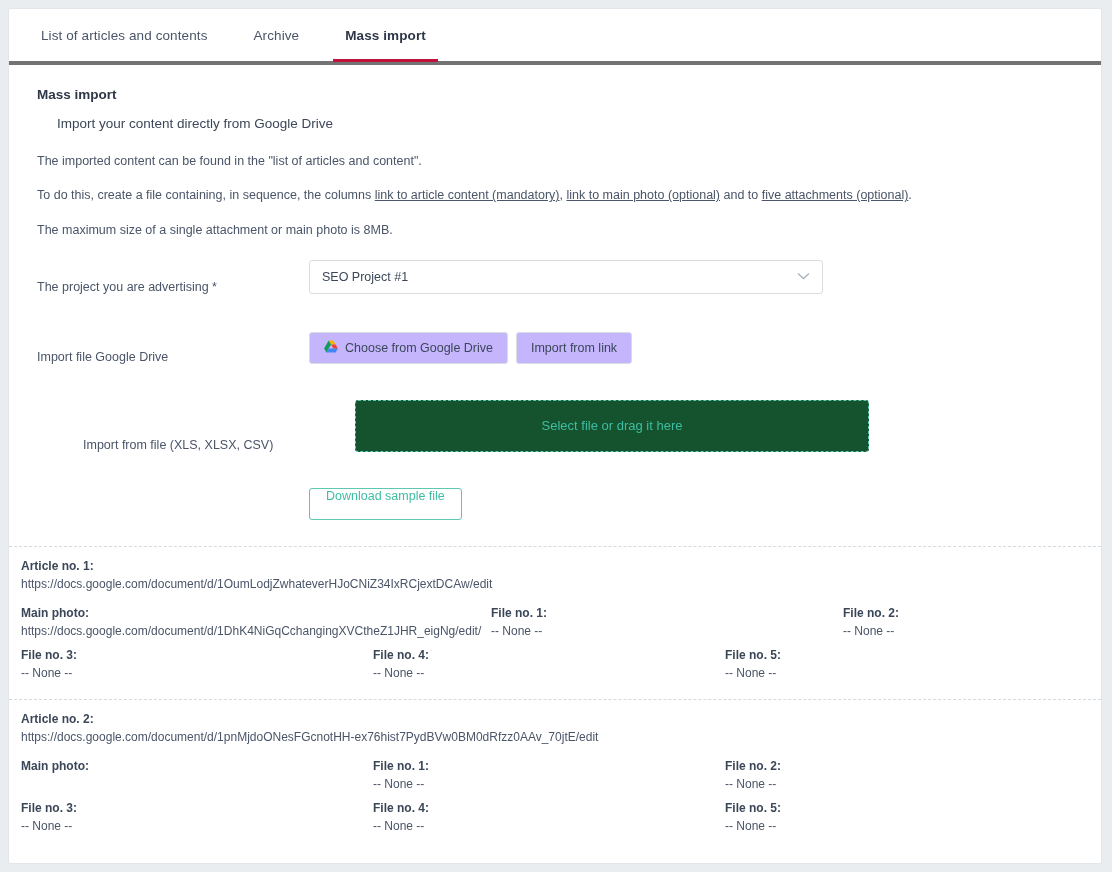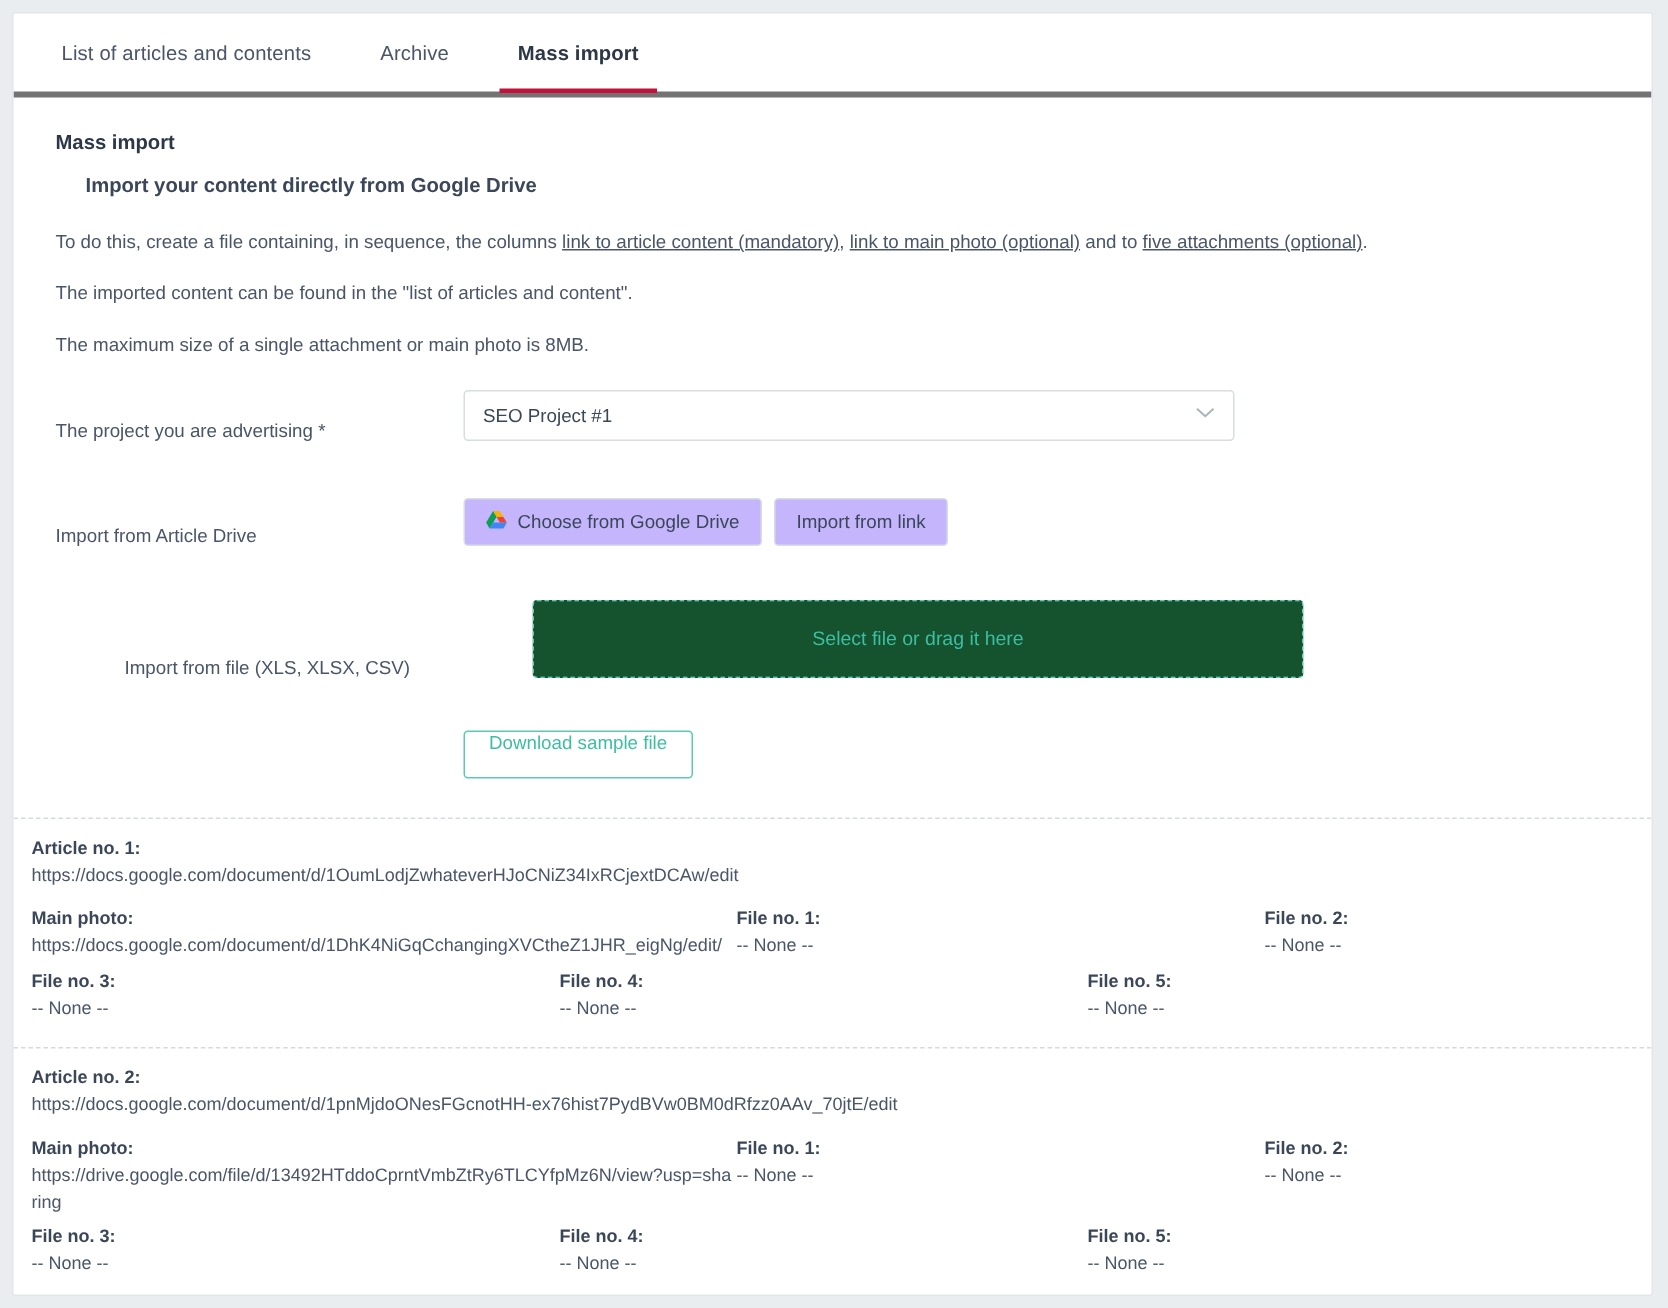--- a/index.html
+++ b/index.html
@@ -56,21 +56,21 @@
   .content { padding: 22px 28px 0 28px; }
 
   h1.section-title {
     font-size: 13.5px;
     font-weight: bold;
     color: #2d3748;
     margin: 0 0 14px 0;
   }
   .subtitle {
     font-size: 13.5px;
-    font-weight: bold;
+    font-weight: normal;
     color: #3b4758;
     margin: 0 0 22px 0;
     padding-left: 20px;
   }
   .para {
     font-size: 12.5px;
     color: #4a5568;
     margin: 0 0 18px 0;
     line-height: 1.3;
   }
@@ -206,39 +206,39 @@
       <div class="tab active">
         <span>Mass import</span>
       </div>
     </div>
 
     <div class="content">
 
       <h1 class="section-title">Mass import</h1>
       <div class="subtitle">Import your content directly from Google Drive</div>
 
+      <p class="para">The imported content can be found in the "list of articles and content".</p>
+
       <p class="para"><span>To do this, create a file containing, in sequence, the columns </span><a href="#">link to article content (mandatory)</a><span>, </span><a href="#">link to main photo (optional)</a><span> and to </span><a href="#">five attachments (optional)</a><span>.</span></p>
-
-      <p class="para">The imported content can be found in the "list of articles and content".</p>
       <p class="para">The maximum size of a single attachment or main photo is 8MB.</p>
 
       <div class="form-row row-project">
         <div class="form-label">The project you are advertising *</div>
         <div class="select-box">
           <span>SEO Project #1</span>
           <span class="chev">
             <svg width="13" height="8" viewBox="0 0 13 8">
                 <path d="M1 1.5 L6.5 6.5 L12 1.5" fill="none" stroke="#a9b2bd" stroke-width="1.3"></path>
               </svg>
           </span>
         </div>
       </div>
 
       <div class="form-row row-gdrive">
-        <div class="form-label">Import from Article Drive</div>
+        <div class="form-label">Import file Google Drive</div>
         <div class="btn-group">
           <button class="btn-plain">
             <span class="gdrive-ico">
               <svg width="14" height="13" viewBox="0 0 14 13">
                 <path d="M4.7 0.6 L9.3 0.6 L11.6 4.6 L7 4.6 Z" fill="#f4b400"></path>
                 <path d="M4.7 0.6 L7 4.6 L2.4 12.4 L0.1 8.4 Z" fill="#0f9d58"></path>
                 <path d="M2.4 12.4 L11.6 12.4 L13.9 8.4 L4.7 8.4 Z" fill="#4285f4"></path>
                 <path d="M7 4.6 L11.6 4.6 L13.9 8.4 L9.3 8.4 Z" fill="#ea4335"></path>
               </svg>
             </span>
@@ -307,21 +307,20 @@
       <div class="divider"></div>
 
       <div class="article-block">
         <div class="full-row">
           <div class="field-label">Article no. 2:</div>
           <div class="field-value">https://docs.google.com/document/d/1pnMjdoONesFGcnotHH-ex76hist7PydBVw0BM0dRfzz0AAv_70jtE/edit</div>
         </div>
         <div class="tri-row">
           <div class="tri-col overlap-host">
             <div class="field-label">Main photo:</div>
-            <div class="field-value">https://drive.google.com/file/d/13492HTddoCprntVmbZtRy6TLCYfpMz6N/view?usp=sharing</div>
           </div>
           <div class="tri-col">
             <div class="field-label">File no. 1:</div>
             <div class="field-value">-- None --</div>
           </div>
           <div class="tri-col">
             <div class="field-label">File no. 2:</div>
             <div class="field-value">-- None --</div>
           </div>
         </div>

